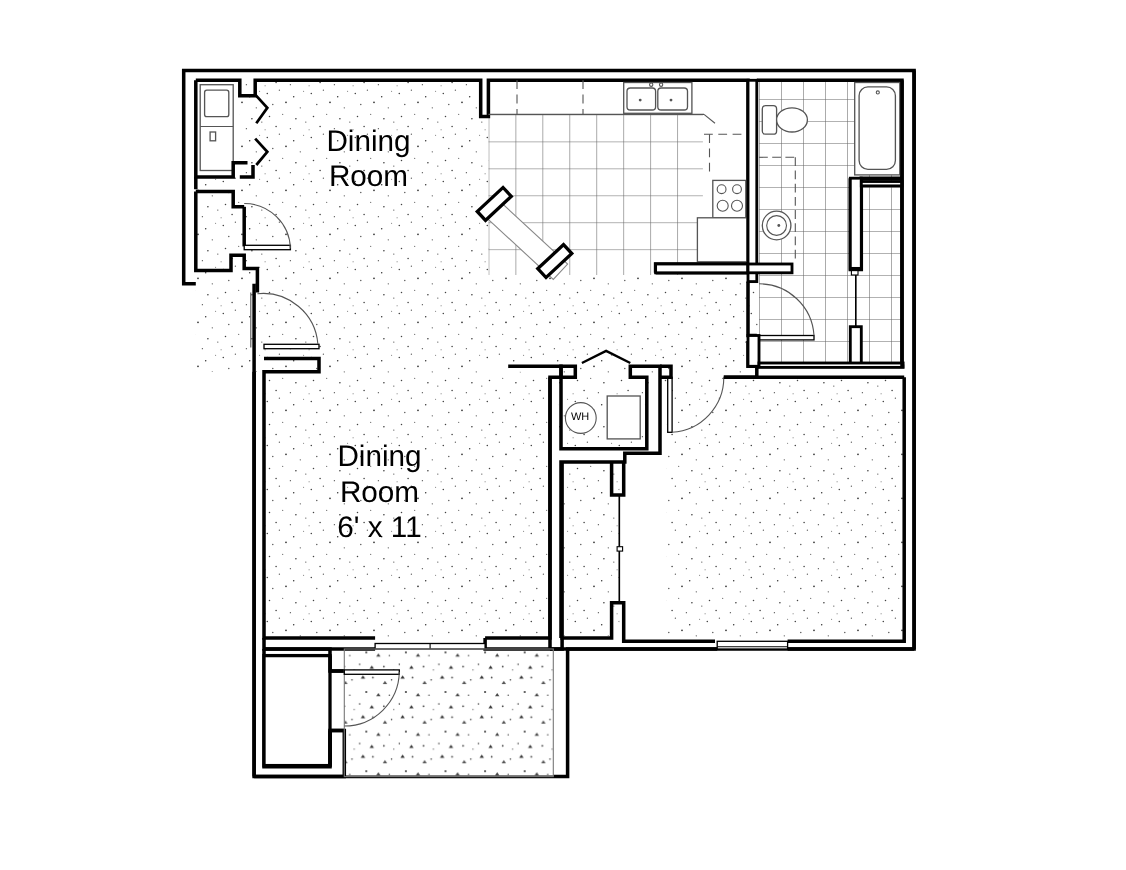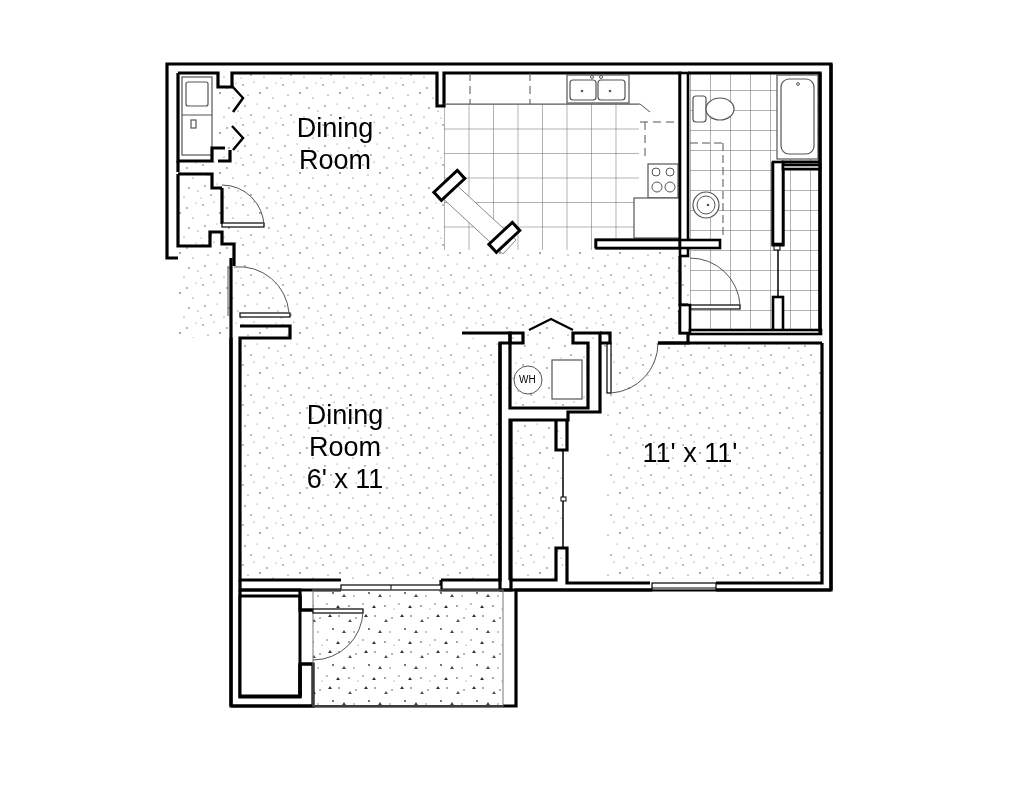--- a/index.html
+++ b/index.html
@@ -239,16 +239,15 @@
   <span>Room</span>
 </div>
 
 <div class="label" style="left:285px; top:399px; width:120px;">
   <span>Dining</span>
   <span>Room</span>
   <span>6' x 11</span>
 </div>
 
 <div class="label" style="left:610px; top:437px; width:160px;">
-  <span>11' x 11'</span>
 </div>
 
 <div class="wh" style="left:519px; top:374px;text-align:center;">WH</div>
 
 </body></html>

